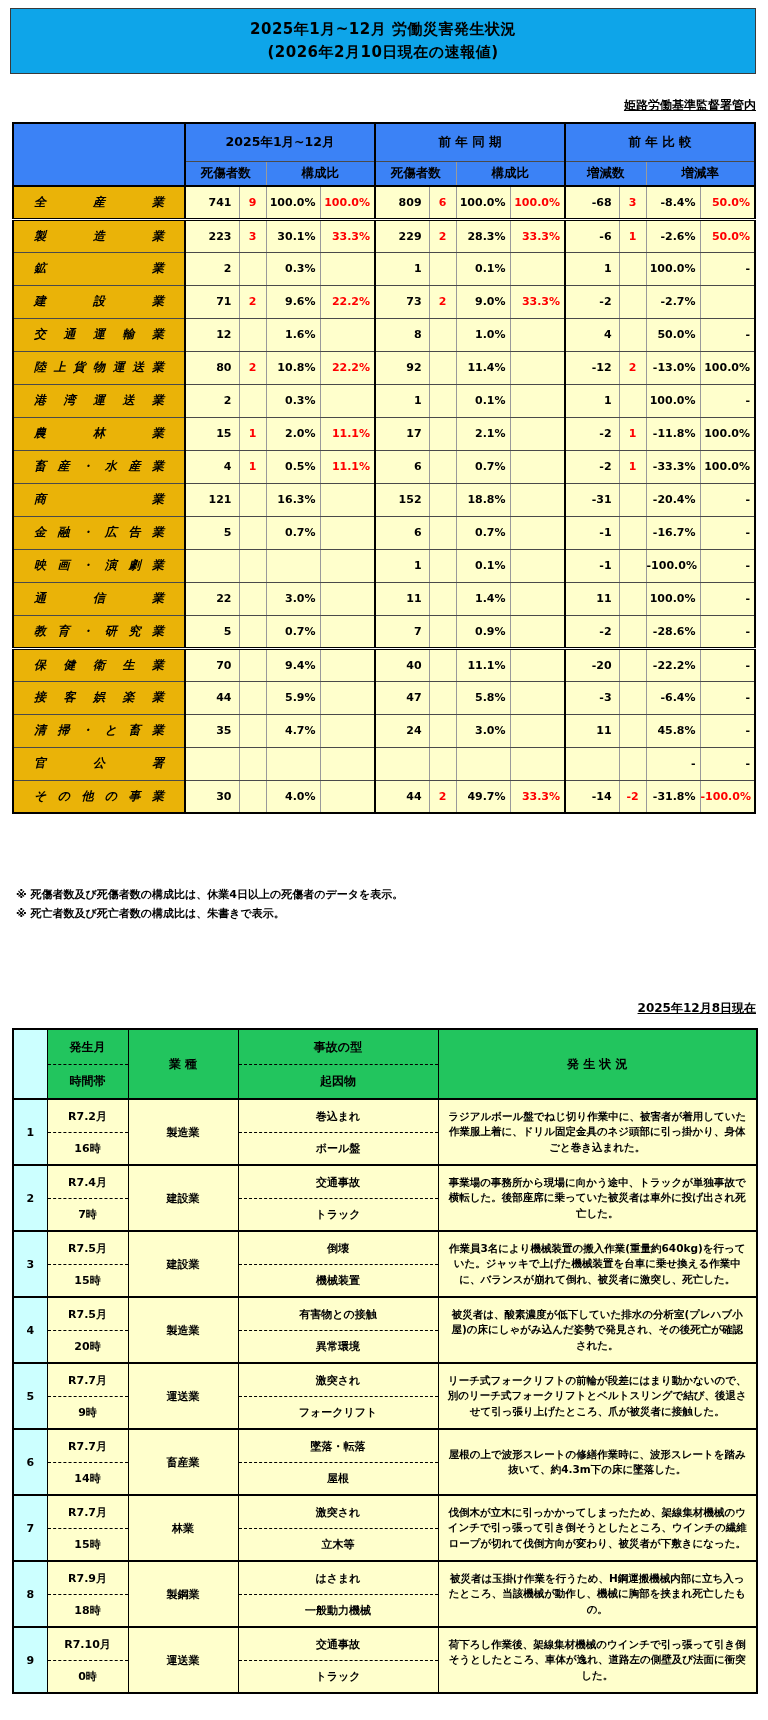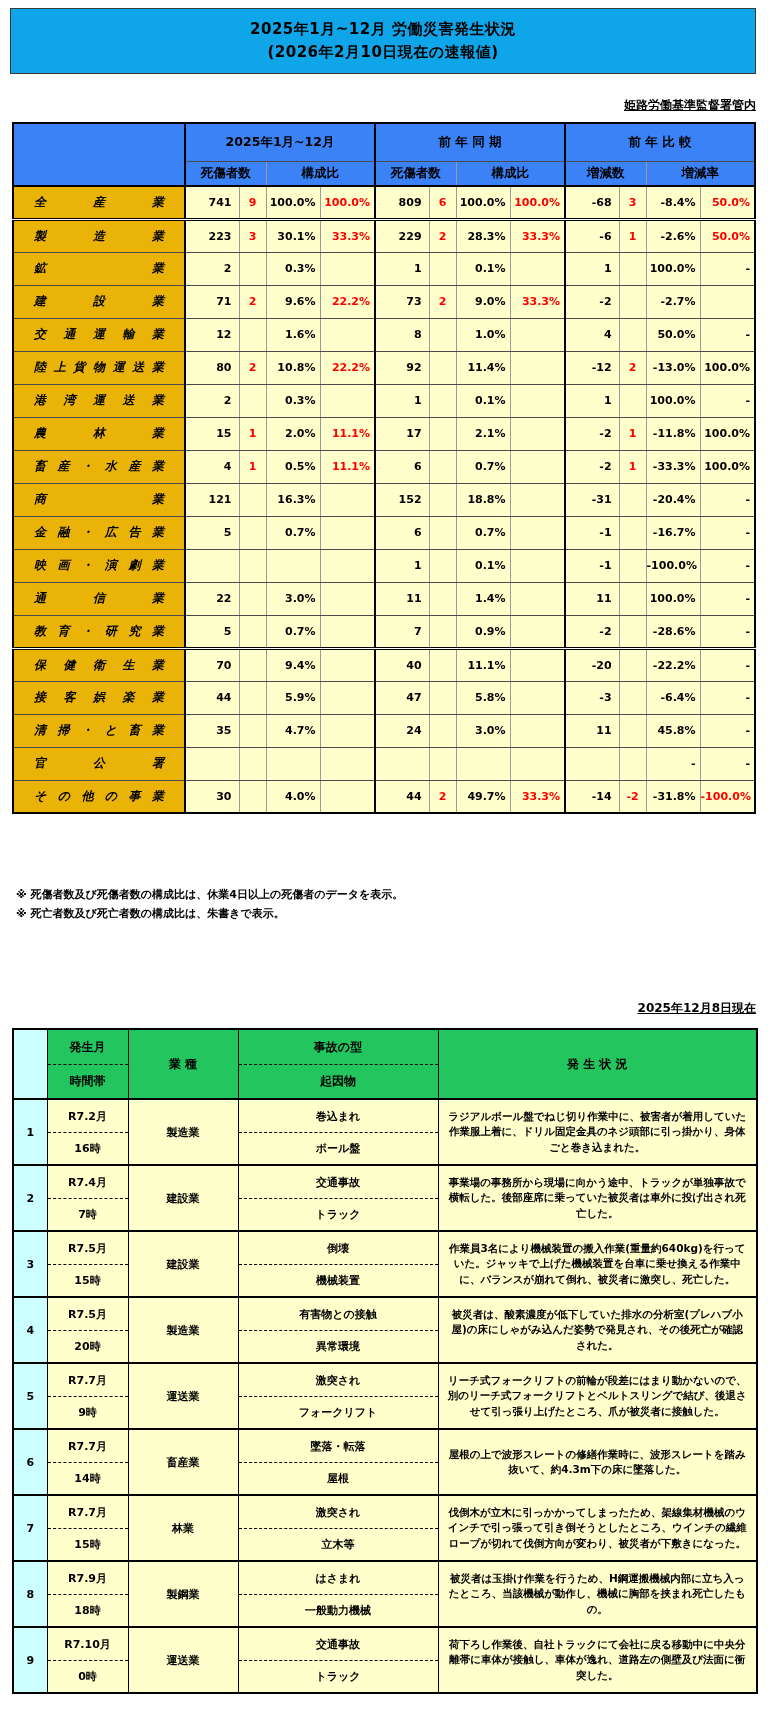--- a/index.html
+++ b/index.html
@@ -604,18 +604,18 @@
               <div>0時</div>
             </div>
           </td>
           <td>運送業</td>
           <td>
             <div class="split">
               <div>交通事故</div>
               <div>トラック</div>
             </div>
           </td>
-          <td class="desc">荷下ろし作業後、自社トラックにて会社に戻る移動中に中央分離帯に車体が接触し、車体が逸れ、道路左の側壁及び法面に衝突した。</td>
+          <td class="desc">荷下ろし作業後、架線集材機械のウインチで引っ張って引き倒そうとしたところ、車体が逸れ、道路左の側壁及び法面に衝突した。</td>
         </tr>
       </tbody>
   </table>
 
 </div>
 
 </body></html>

